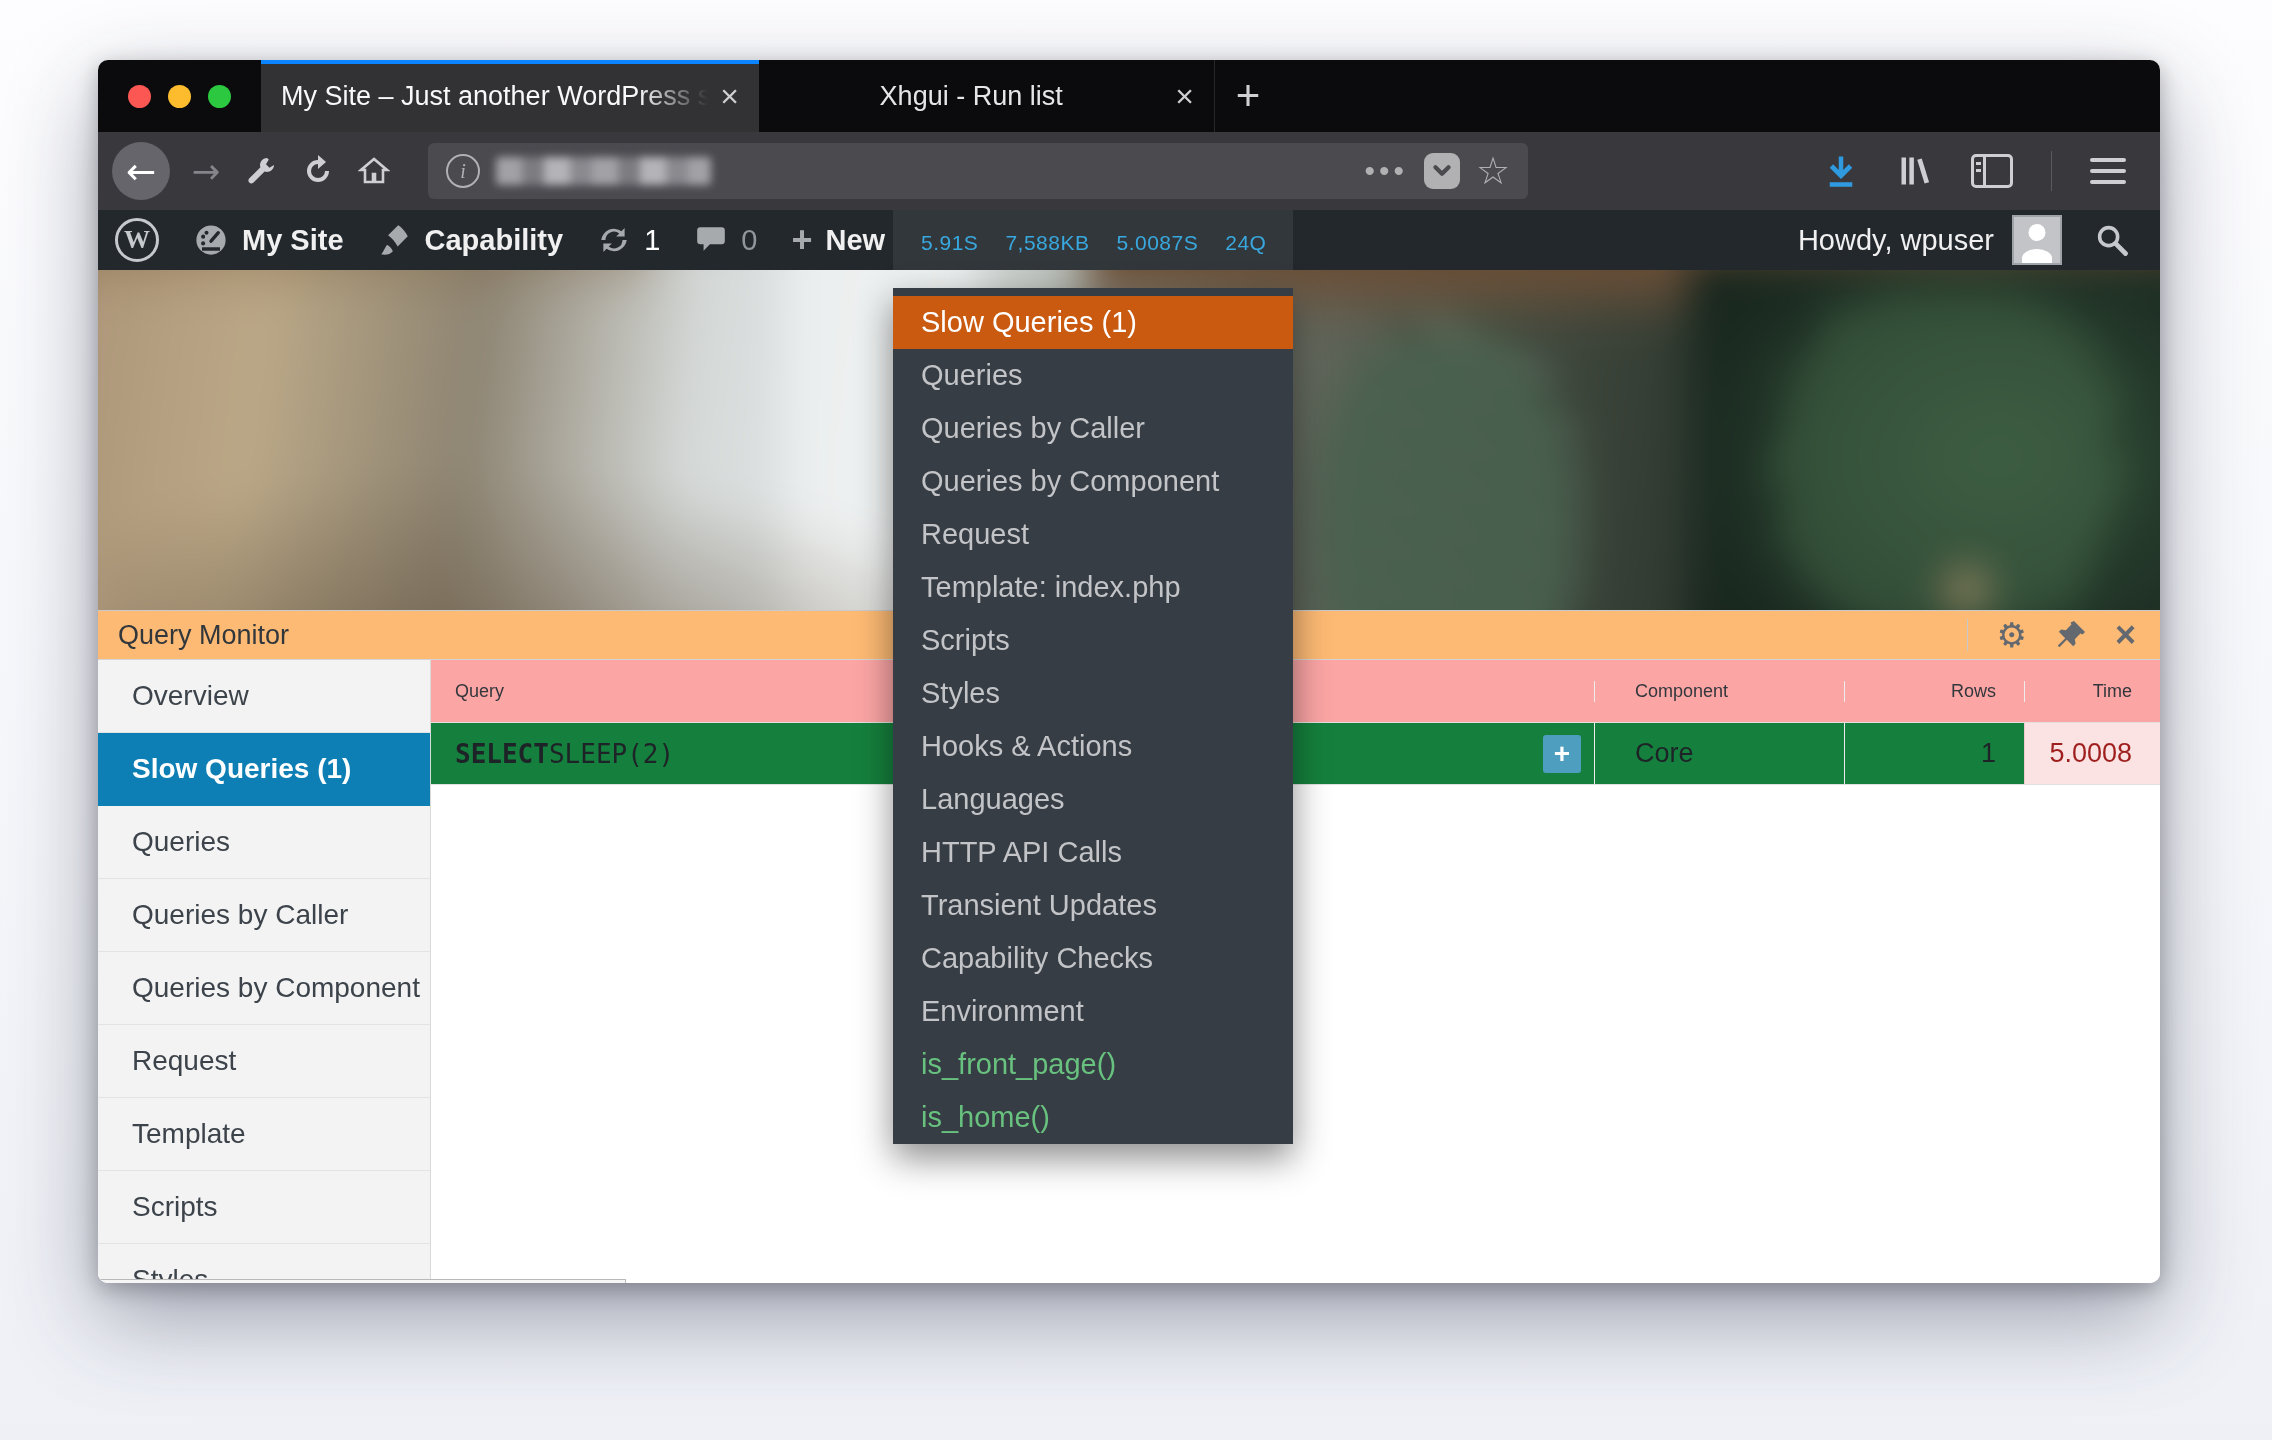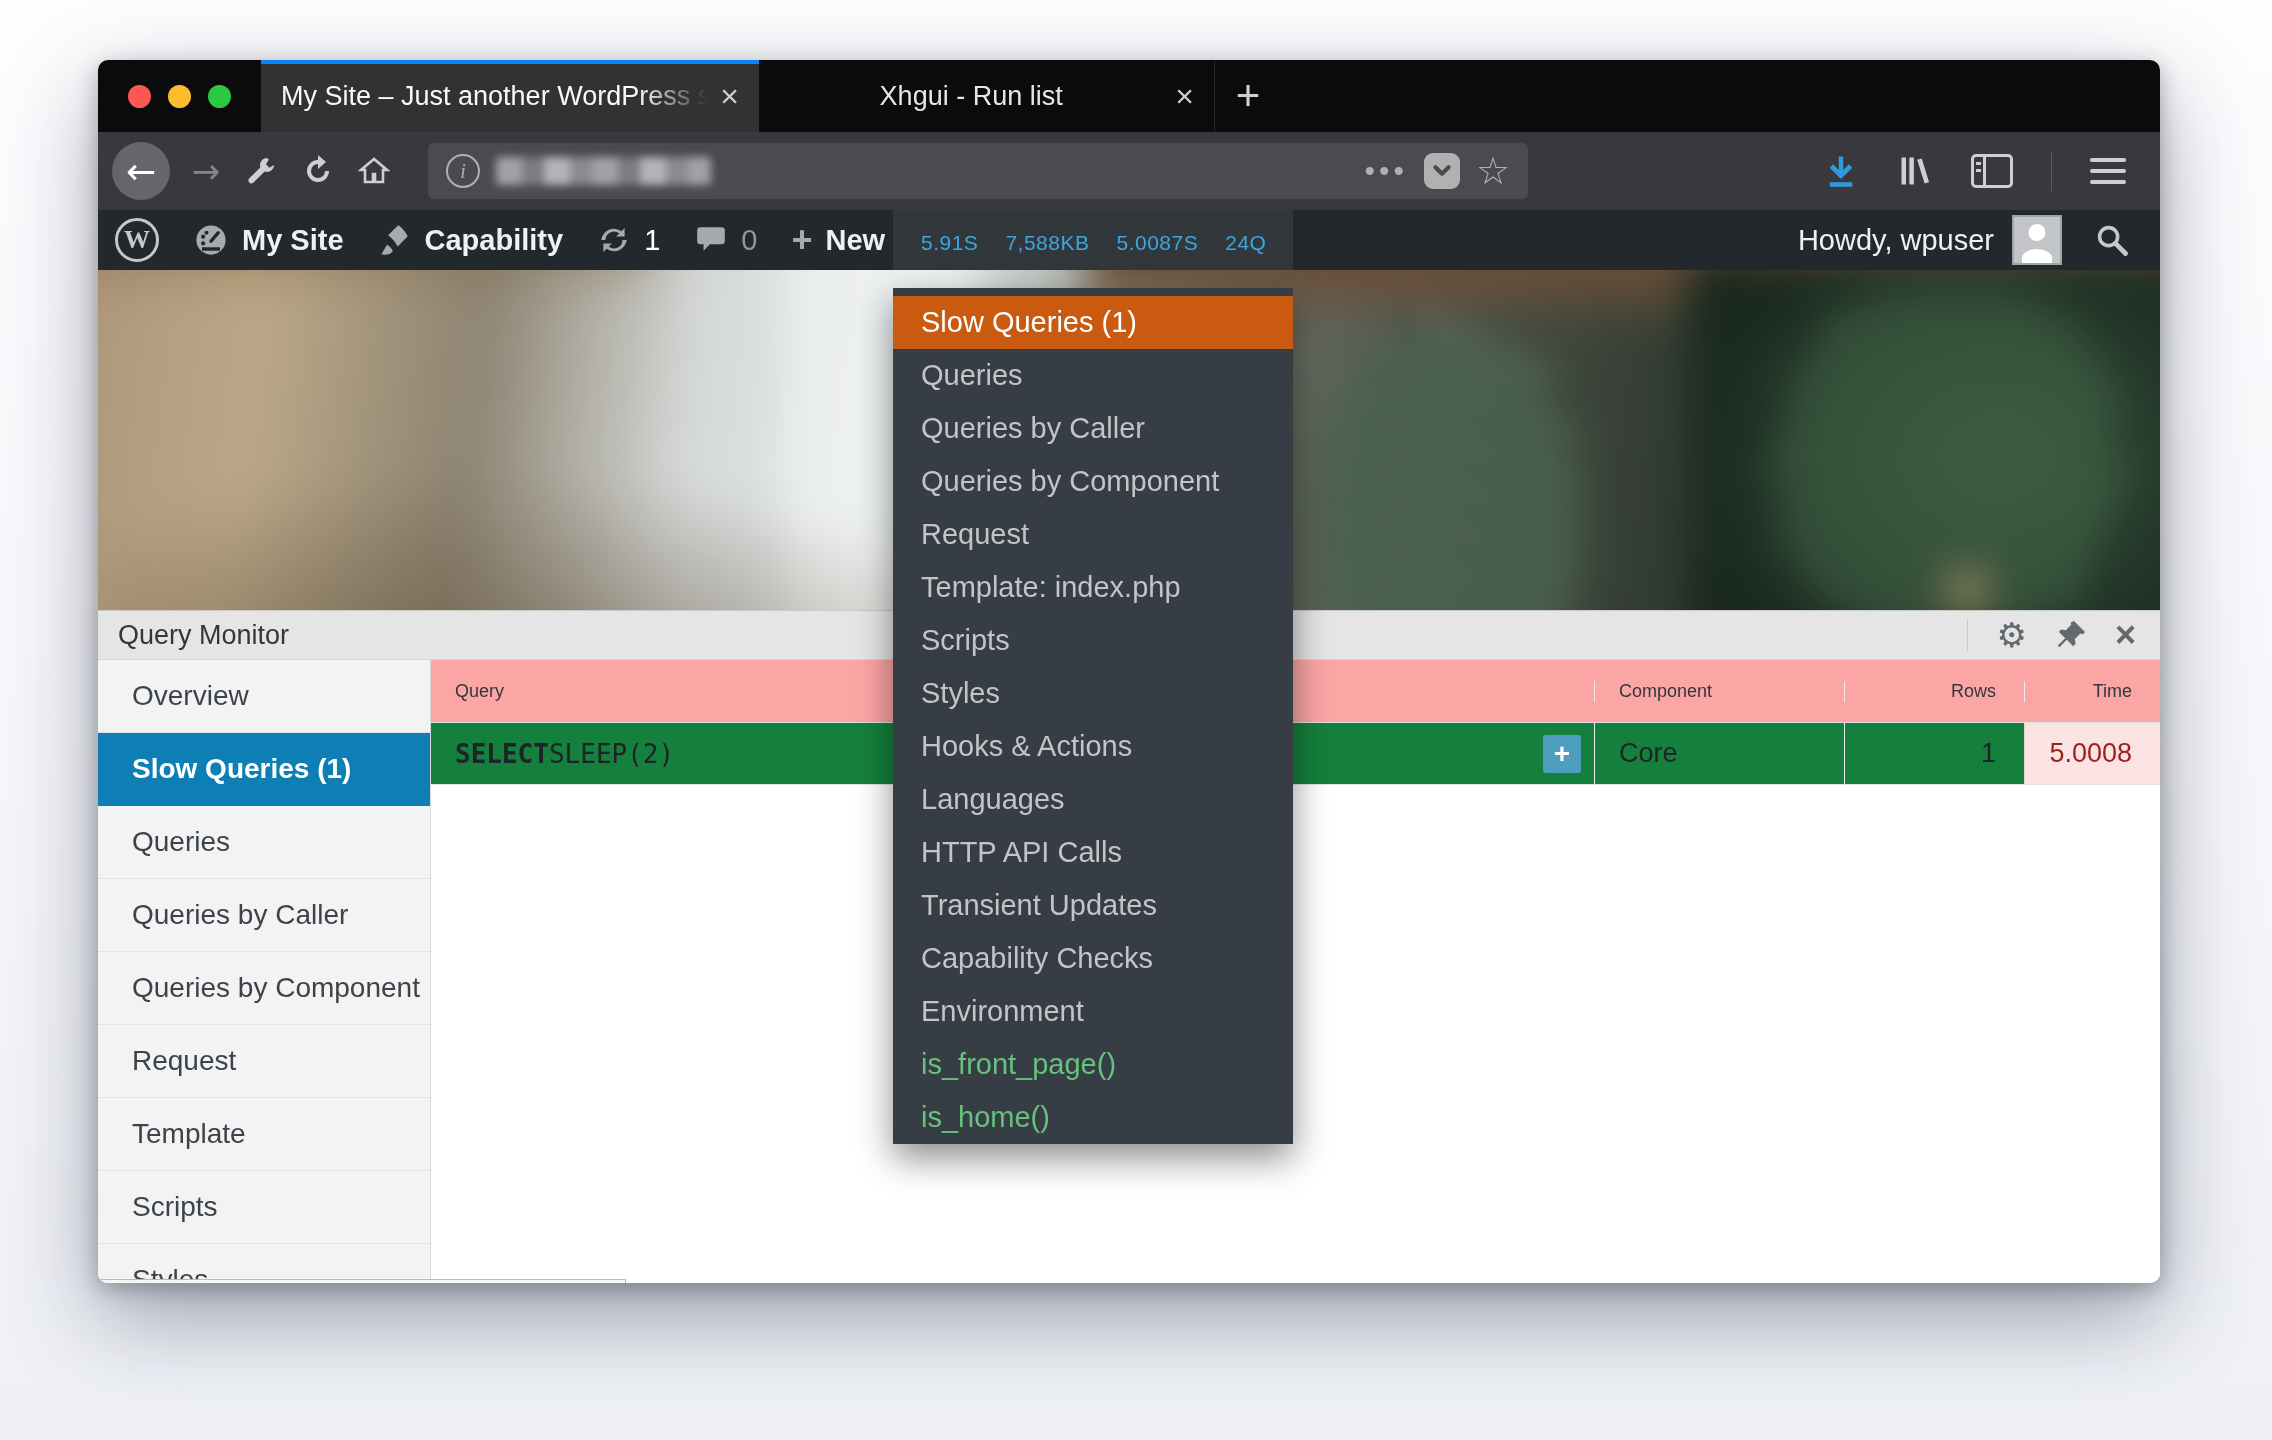--- a/index.html
+++ b/index.html
@@ -89,38 +89,38 @@
   .hb-desk{left:2%;bottom:-45px;width:44%;height:55%;background:radial-gradient(ellipse at 40% 100%,rgba(104,88,68,.8) 0%,rgba(104,88,68,0) 70%);}
   .hb-shelfL{left:-45px;top:-45px;width:30%;height:120px;background:linear-gradient(180deg,rgba(122,94,64,.85),rgba(122,94,64,0));}
   
   .qm-menu{position:absolute;left:795px;top:228px;width:400px;z-index:50;background:#363d44;
     padding-top:8px;box-shadow:0 14px 34px rgba(0,0,0,.45);}
   .qm-menu-item{height:53px;display:flex;align-items:center;padding-left:28px;font-size:29px;color:#c3c4c7;}
   .qm-menu-item.orange{background:#ca5a0f;color:#fff;}
   .qm-menu-item.green{color:#68c17e;}
   
   .qm-panel{flex:1;display:flex;flex-direction:column;background:#fff;border-top:1px solid #c9c9c9;position:relative;z-index:10;}
-  .qm-titlebar{height:48px;background:#e5e5e5;border-bottom:1px solid #d5d5d5;display:flex;align-items:center;
+  .qm-titlebar{height:48px;background:#fdba74;border-bottom:1px solid #d5d5d5;display:flex;align-items:center;
     padding:0 24px 0 20px;font-size:27px;color:#32373c;flex:none;}
   .qm-title-icons{margin-left:auto;display:flex;align-items:center;gap:28px;}
   .qm-sep{width:1px;height:32px;background:#c9c9c9;}
   .gear{font-family:"DejaVu Sans",sans-serif;font-size:34px;color:#646970;line-height:1;}
   .qm-close{font-size:36px;color:#646970;font-weight:bold;line-height:1;}
   .qm-body{flex:1;display:flex;position:relative;overflow:hidden;}
   .qm-sidebar{width:332px;flex:none;background:#f3f3f4;border-right:1px solid #d9d9d9;display:flex;flex-direction:column;overflow:hidden;}
   .qm-tab{height:73px;flex:none;display:flex;align-items:center;padding-left:34px;font-size:28px;color:#3c434a;
     border-bottom:1px solid #e3e3e3;position:relative;box-sizing:border-box;}
   .qm-tab.selected{background:#0d7fb5;color:#fff;font-weight:bold;border-bottom-color:#0d7fb5;}
   .qm-tab.selected::after{content:"";position:absolute;left:332px;top:50%;transform:translateY(-50%);
     border:37px solid transparent;border-left:24px solid #0d7fb5;border-right:0;z-index:5;}
   .qm-main{flex:1;display:flex;flex-direction:column;min-width:0;}
   .qm-thead{height:62px;display:flex;align-items:center;border-bottom:1px solid #e0e0e0;font-size:18px;color:#32373c;background:#fca5a5;flex:none;}
   .c-query{flex:1;padding-left:24px;min-width:0;}
   .c-plus{width:64px;flex:none;display:flex;justify-content:center;}
-  .c-comp{width:250px;flex:none;padding-left:24px;box-sizing:border-box;}
+  .c-comp{width:250px;flex:none;padding-left:40px;box-sizing:border-box;}
   .c-rows{width:180px;flex:none;text-align:right;padding-right:28px;box-sizing:border-box;}
   .c-time{width:136px;flex:none;text-align:right;padding-right:28px;box-sizing:border-box;}
   .qm-row{height:61px;display:flex;align-items:stretch;background:#15803d;border-bottom:1px solid #e0e0e0;font-size:27px;color:#1d2327;flex:none;}
   .qm-row>div{display:flex;align-items:center;}
   .qm-row .c-rows{justify-content:flex-end;}
   .sql{font-family:"DejaVu Sans Mono",monospace;font-size:26px;}
   .sql b{font-weight:bold;}
   .expand-btn{width:38px;height:38px;background:#4e9ec0;color:#fff;border-radius:3px;display:flex;align-items:center;justify-content:center;
     font-size:28px;font-weight:bold;line-height:1;}
   .cell-time{background:#fbe3e3;color:#9f1f1f;justify-content:flex-end;border-left:1px solid #f0caca;}

